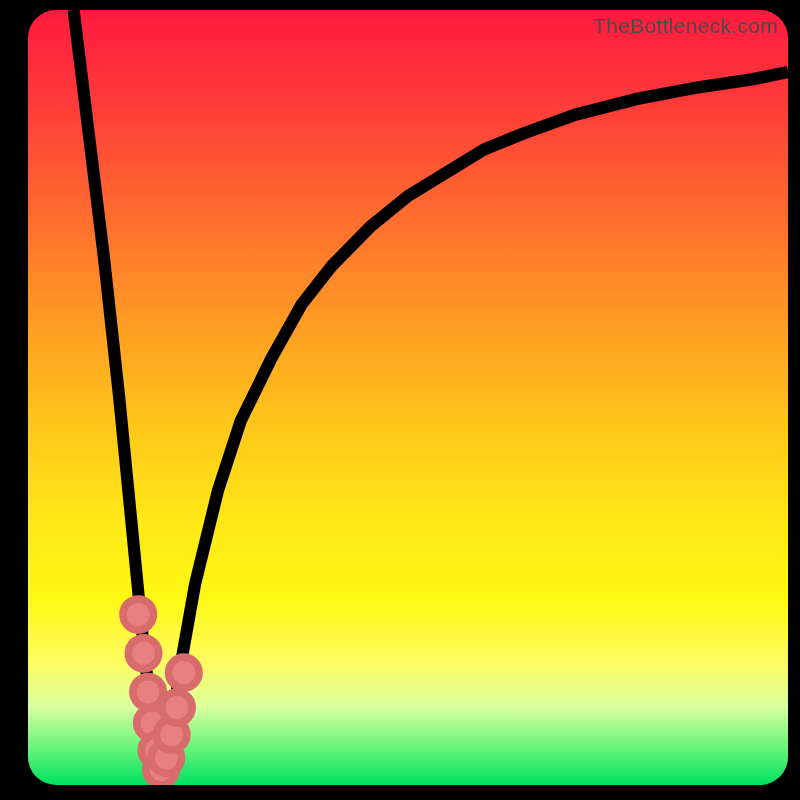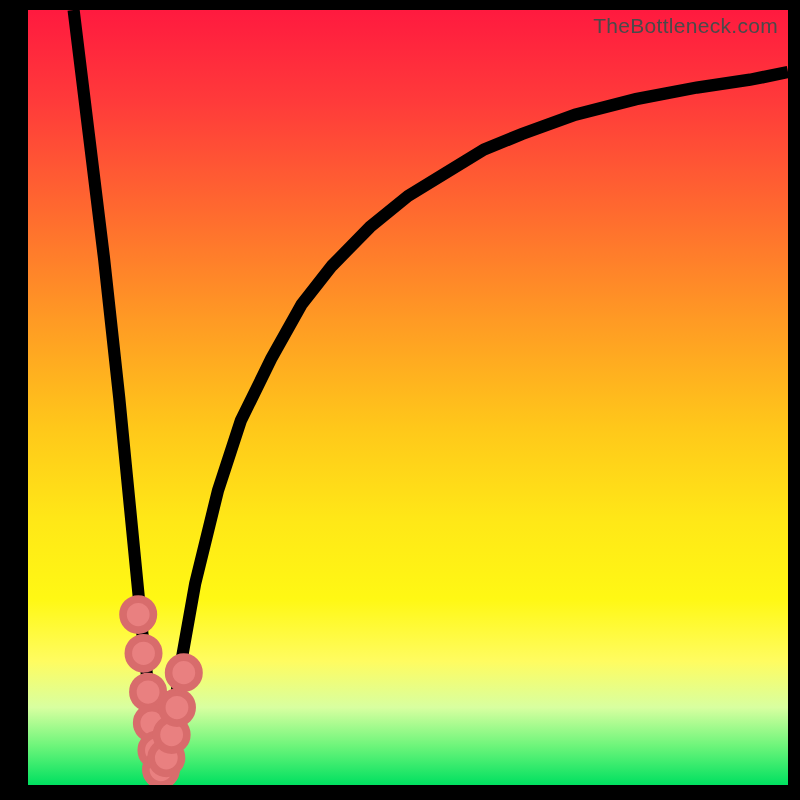--- a/index.html
+++ b/index.html
@@ -28,20 +28,21 @@
       #ff3b3a 12%,
       #ff6a2f 26%,
       #ff9a24 40%,
       #ffc81a 54%,
       #ffe817 66%,
       #fff814 76%,
       #fffc60 84%,
       #d8ffa0 90%,
       #6cf57a 95%,
       #00e060 100%);
+    border-radius: 28px;
   }
   .watermark {
     position: absolute;
     top: 4px;
     right: 10px;
     color: #4a4a4a;
     font-size: 21px;
     font-weight: 500;
     letter-spacing: 0.3px;
     user-select: none;

